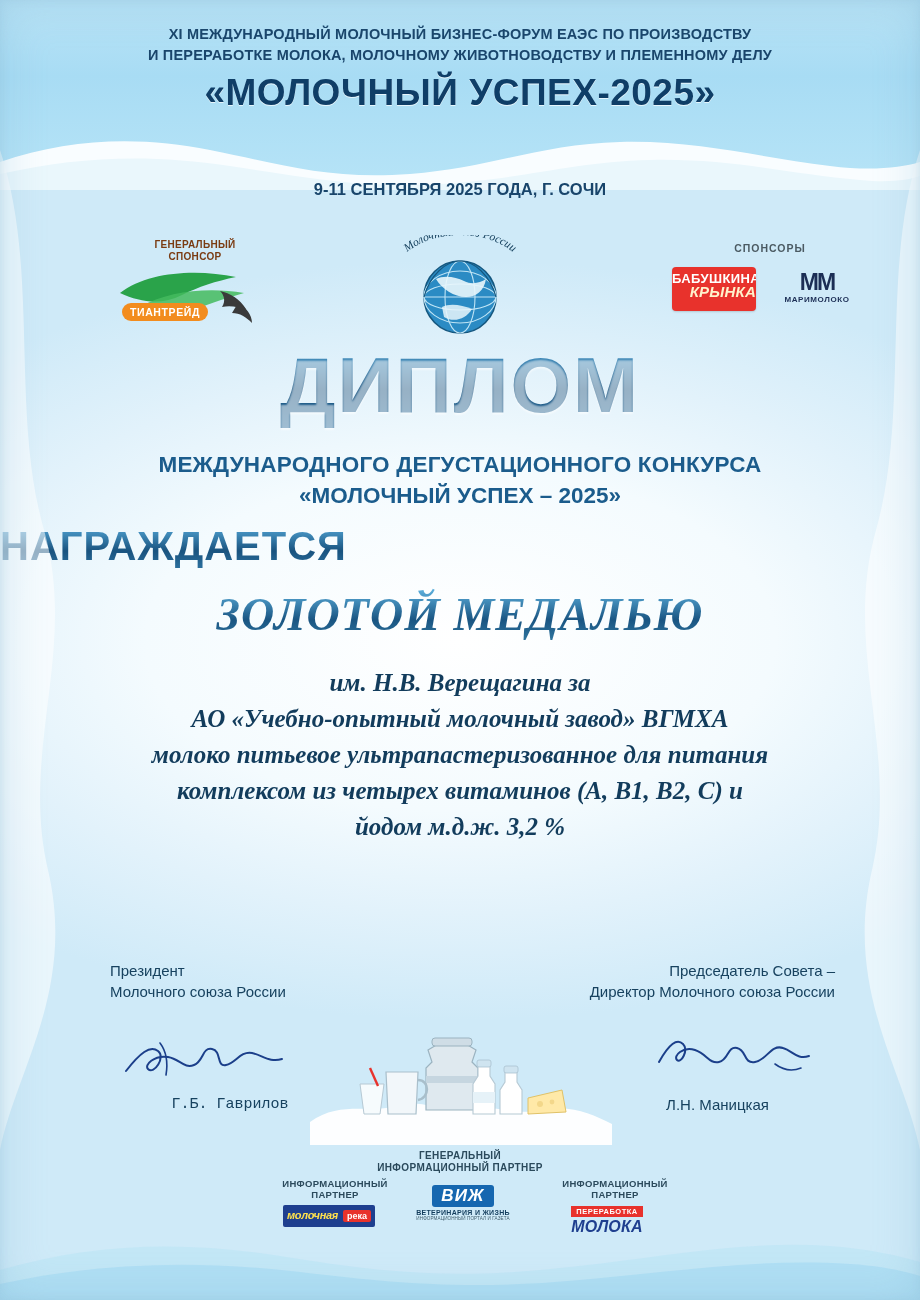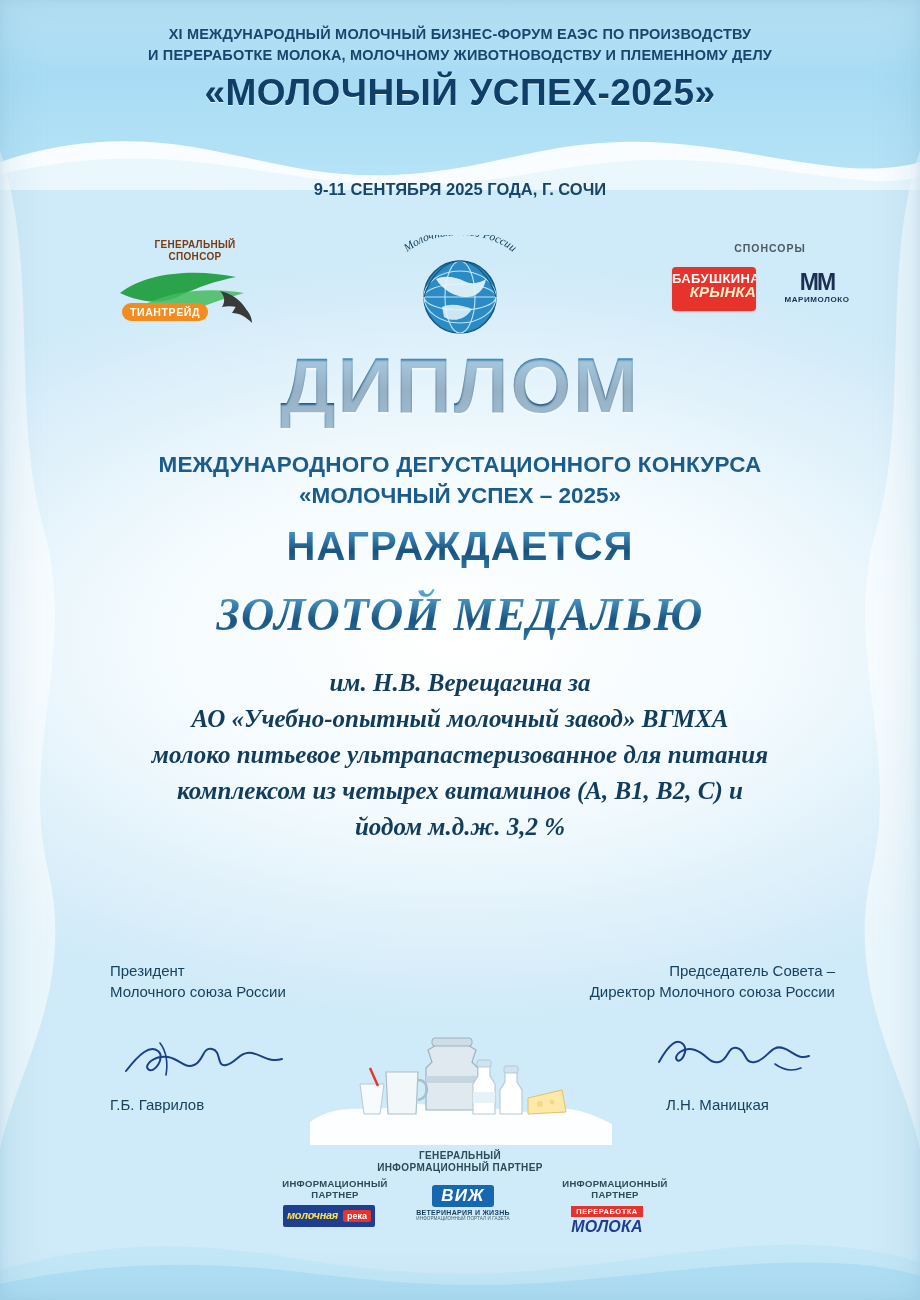--- a/index.html
+++ b/index.html
@@ -201,21 +201,20 @@
     position: absolute;
     top: 483px; left: 0; width: 920px;
     text-align: center;
     font-size: 22.5px;
     font-weight: bold;
     color: #1b5c8c;
   }
   .awarded {
     position: absolute;
     top: 524px; left: 0; width: 920px;
-    text-align: center;
     font-size: 40px;
     font-weight: bold;
     color: #1c6aa0;
     letter-spacing: 1px;
     background: linear-gradient(180deg, #56aada 0%, #19537f 60%, #2d719f 100%);
     -webkit-background-clip: text;
     background-clip: text;
     color: transparent;
   }
   .medal-line {
@@ -262,23 +261,24 @@
     position: absolute;
     top: 960px; left: 505px; width: 330px;
     text-align: right;
     color: #17425f;
     font-size: 15px;
     line-height: 21px;
   }
   .sig-left-name {
     position: absolute;
     top: 1096px; left: 110px; width: 240px;
-    text-align: left;
+    text-align: center;
     color: #17425f;
     font-size: 15px;
+    font-family: Liberation Mono, monospace;
   }
   .sig-right-name {
     position: absolute;
     top: 1096px; left: 600px; width: 235px;
     text-align: center;
     color: #17425f;
     font-size: 15px;
   }
   .sig-scribble {
     position: absolute;

